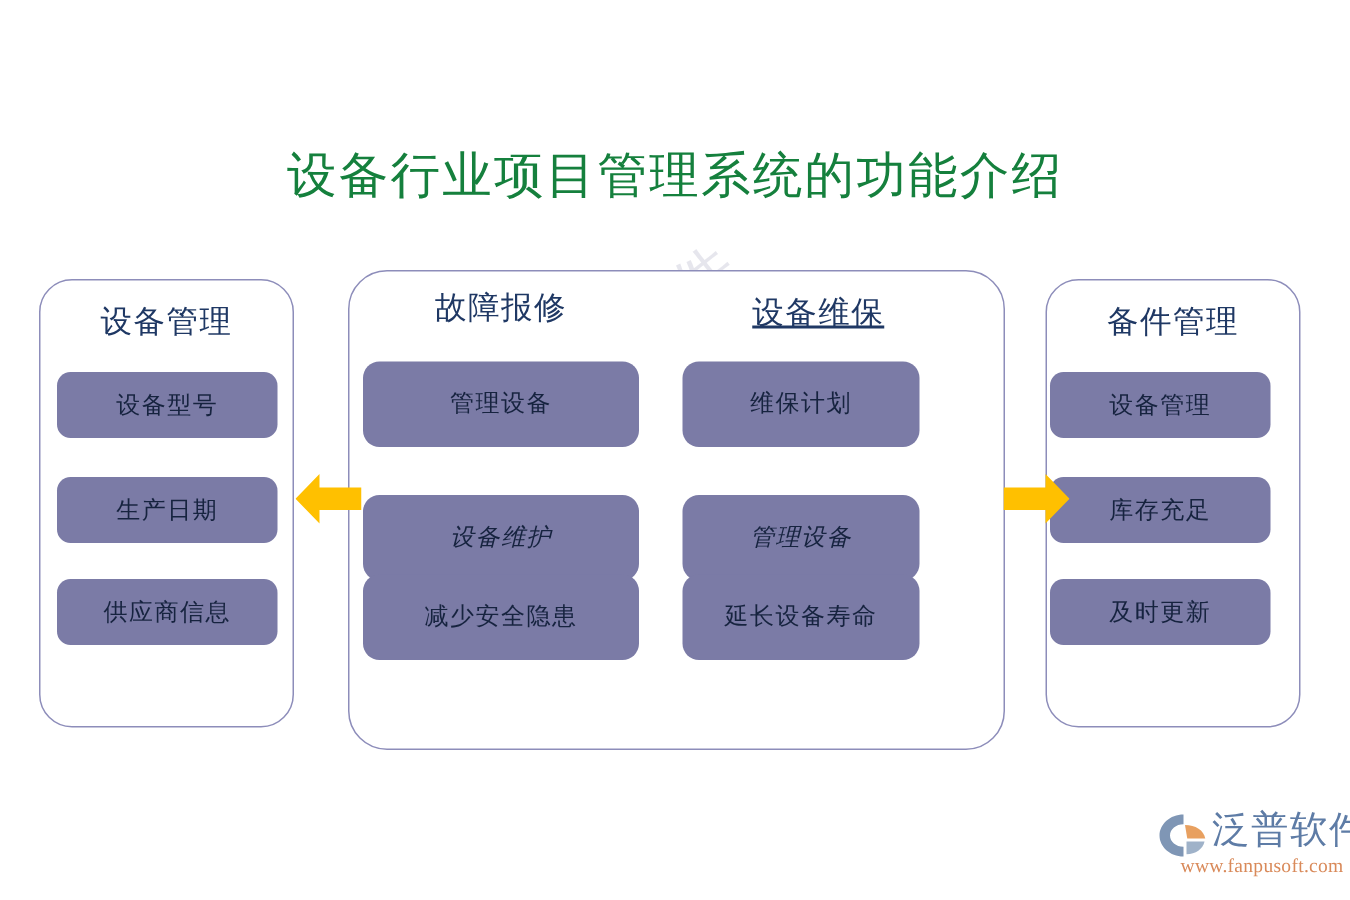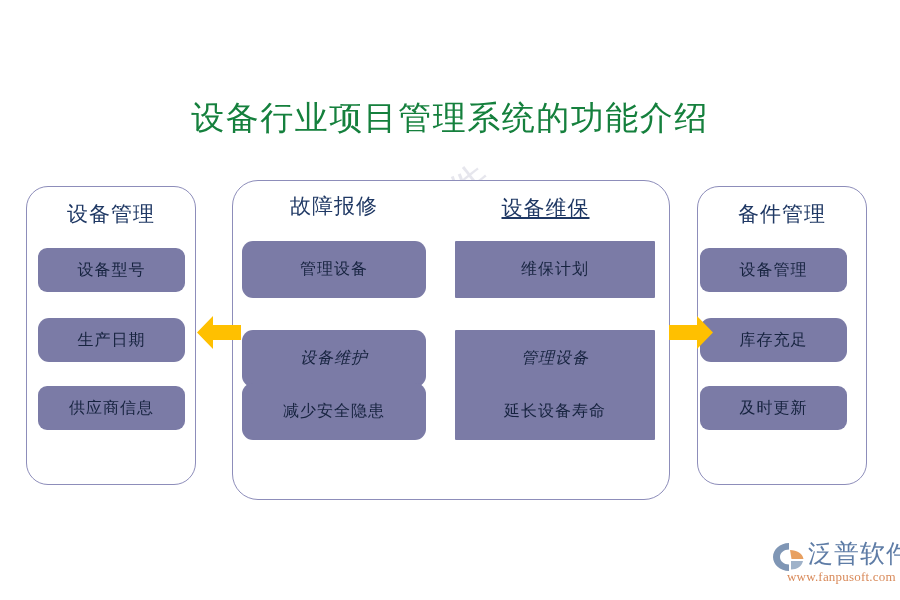--- a/index.html
+++ b/index.html
@@ -109,24 +109,24 @@
     align-items: center;
     justify-content: center;
     font-size: 16px;
     letter-spacing: 1px;
     white-space: nowrap;
     font-family: "Liberation Serif", "DejaVu Serif", serif;
   }
   .pill-side { left: 38px;  width: 147px; height: 44px; }
   .pill-right-col { left: 700px; width: 147px; height: 44px; }
   .pill-mid-a { left: 242px; width: 184px; height: 57px; border-radius: 11px; }
-  .pill-mid-b { left: 455px; width: 200px; height: 57px; border-radius: 1px; }
+  .pill-mid-b { left: 455px; width: 158px; height: 57px; border-radius: 11px; }
 
   .row1-side { top: 248px; }
-  .row2-side { top: 318px; border-radius: 11px; }
+  .row2-side { top: 318px; }
   .row3-side { top: 386px; }
 
   .row1-mid { top: 241px; }
   .row2-mid { top: 330px; font-style: italic; }
   .row3-mid { top: 383px; }
 
   
   .arrow {
     position: absolute;
     top: 314px;

